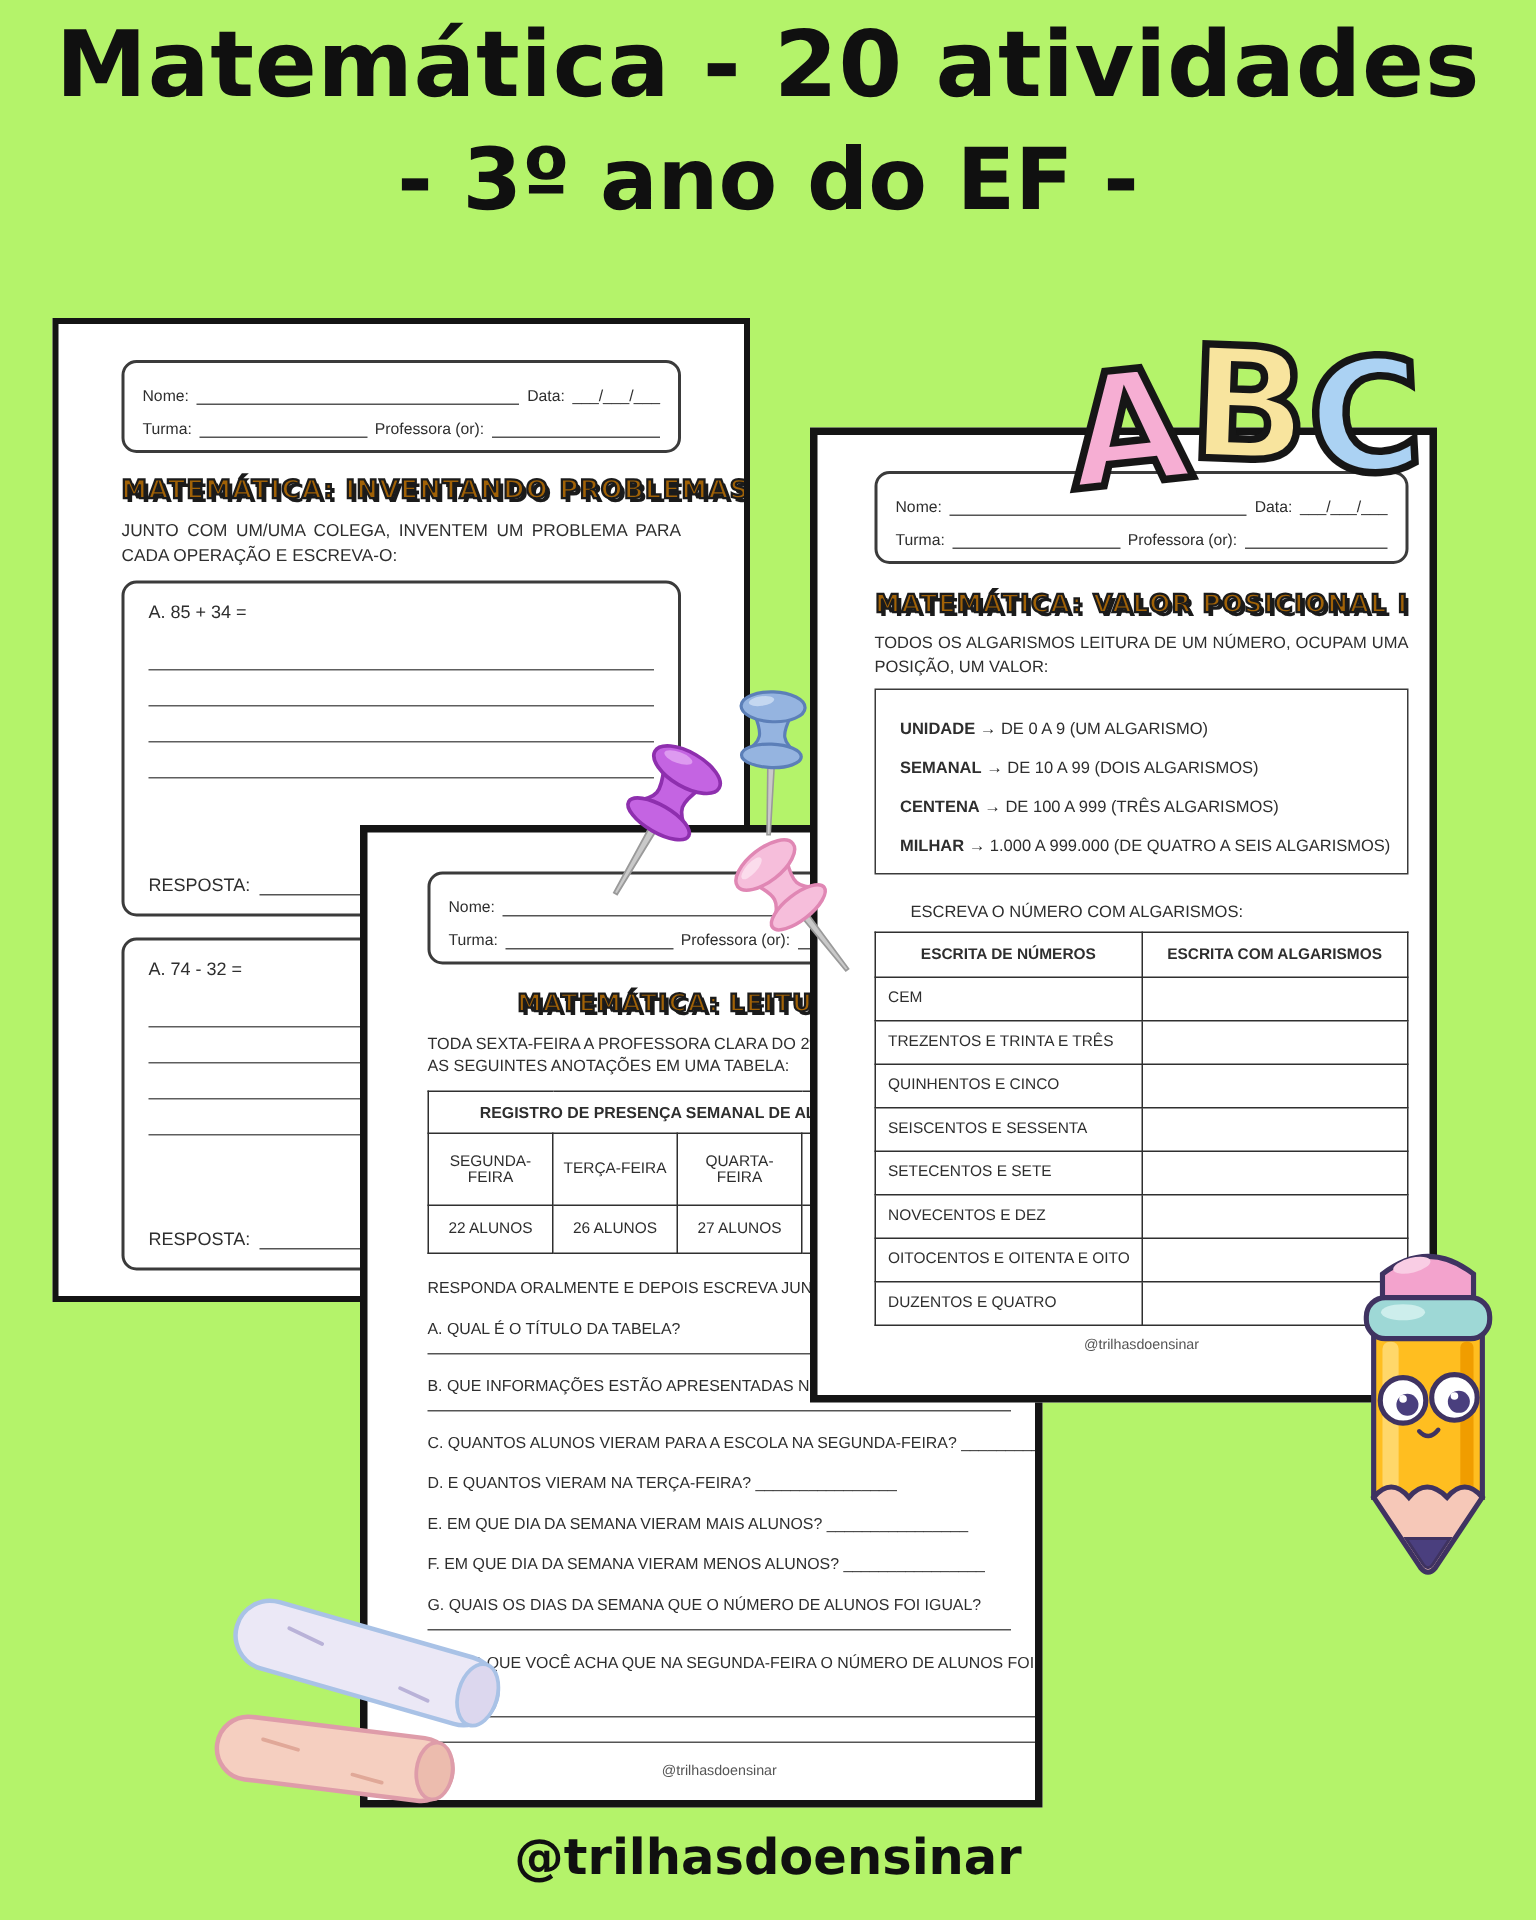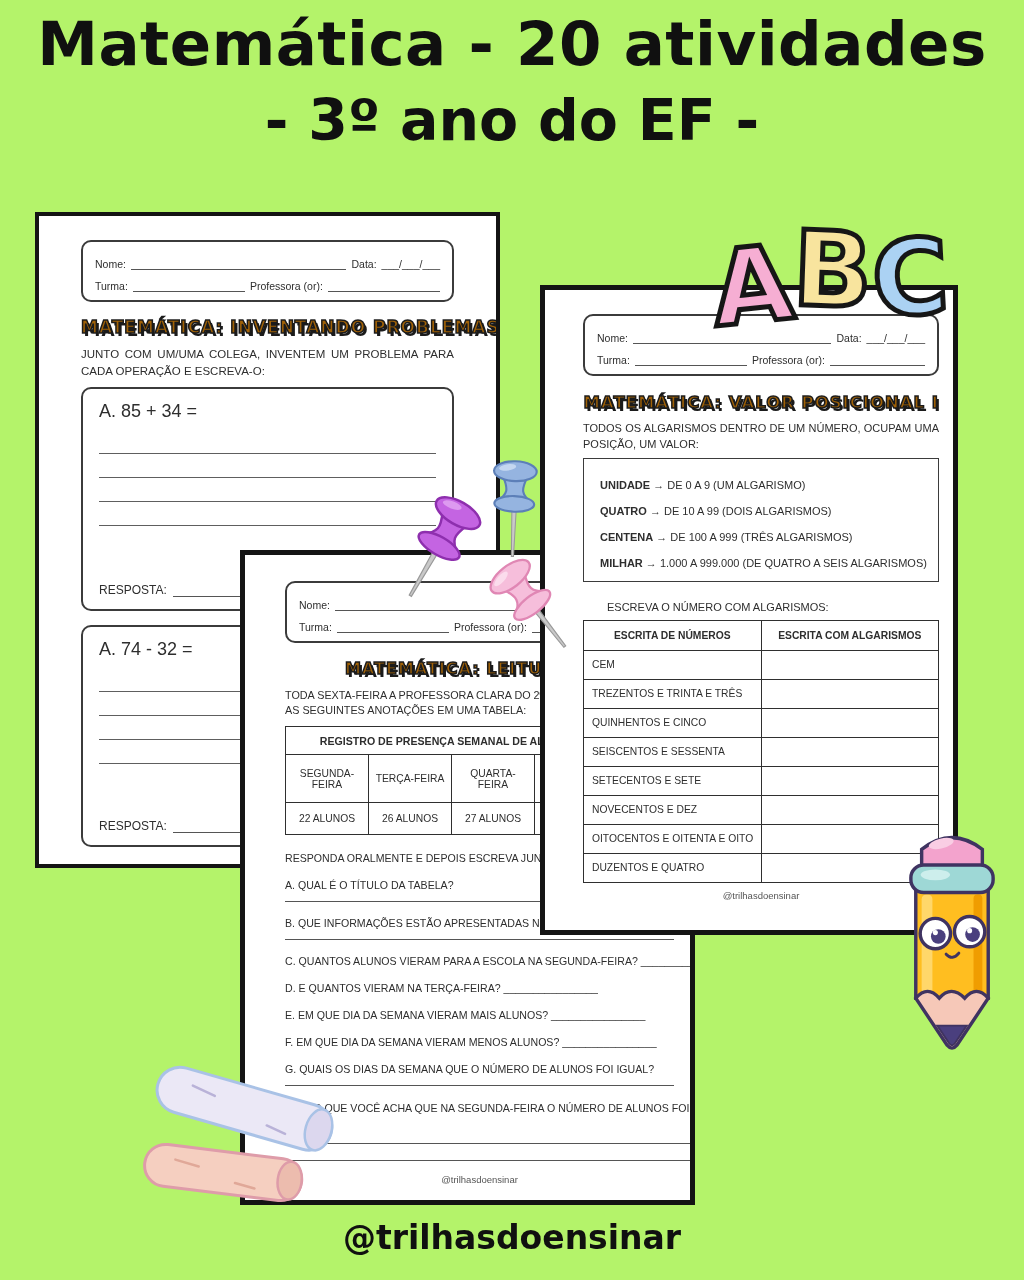--- a/index.html
+++ b/index.html
@@ -36,21 +36,21 @@
     letter-spacing:1px; font-size:17px; white-space:nowrap; }
   .title-center { text-align:center; margin-top:15px; }
 
   .para { font-size:11.5px; line-height:1.45; text-align:justify; margin-top:9px; }
 
   
   .problem-box { border:2px solid #3b3b3b; border-radius:10px; margin-top:9px; position:relative;
     padding:12px 16px; box-sizing:border-box; }
   #boxA { height:224px; margin-top:8px; }
   #boxB { height:222px; margin-top:14px; }
-  .prob-label { font-size:18px; }
+  .prob-label { font-size:12px; }
   .write-lines { margin-top:8px; }
   .write-line { height:23px; border-bottom:1.3px solid #5e5e5e; }
   .resposta-row { position:absolute; left:16px; right:16px; bottom:12px; display:flex; gap:6px; font-size:12px; align-items:flex-end; }
   .credit { font-size:9.5px; color:#555; text-align:center; }
   .credit-s1 { position:absolute; bottom:9px; left:0; width:510px; }
 
   
   .s2-title { margin-top:16px; padding-left:60px; font-size:16px; }
   .s2-para  { font-size:10.8px; line-height:1.35; margin-top:10px; white-space:nowrap; }
   table { border-collapse:collapse; }
@@ -245,30 +245,30 @@
         <span class="short-line"></span>
         <span>Professora (or):</span>
         <span class="fill-line"></span>
       </div>
     </div>
 
     <div class="s3-title">
       <span class="bubble-title" style="font-size:16.5px;">MATEMÁTICA: VALOR POSICIONAL I</span>
     </div>
 
-    <div class="para" style="font-size:11px;">TODOS OS ALGARISMOS DENTRO DE UM NÚMERO, OCUPAM UMA POSIÇÃO, UM VALOR:</div>
+    <div class="para" style="font-size:11px;">TODOS OS ALGARISMOS LEITURA DE UM NÚMERO, OCUPAM UMA POSIÇÃO, UM VALOR:</div>
 
     <div class="pv-box">
       <div class="pv-row">
         <b>UNIDADE</b>
         <span>→</span>
         <span>DE 0 A 9 (UM ALGARISMO)</span>
       </div>
       <div class="pv-row">
-        <b>QUATRO</b>
+        <b>SEMANAL</b>
         <span>→</span>
         <span>DE 10 A 99 (DOIS ALGARISMOS)</span>
       </div>
       <div class="pv-row">
         <b>CENTENA</b>
         <span>→</span>
         <span>DE 100 A 999 (TRÊS ALGARISMOS)</span>
       </div>
       <div class="pv-row">
         <b>MILHAR</b>

